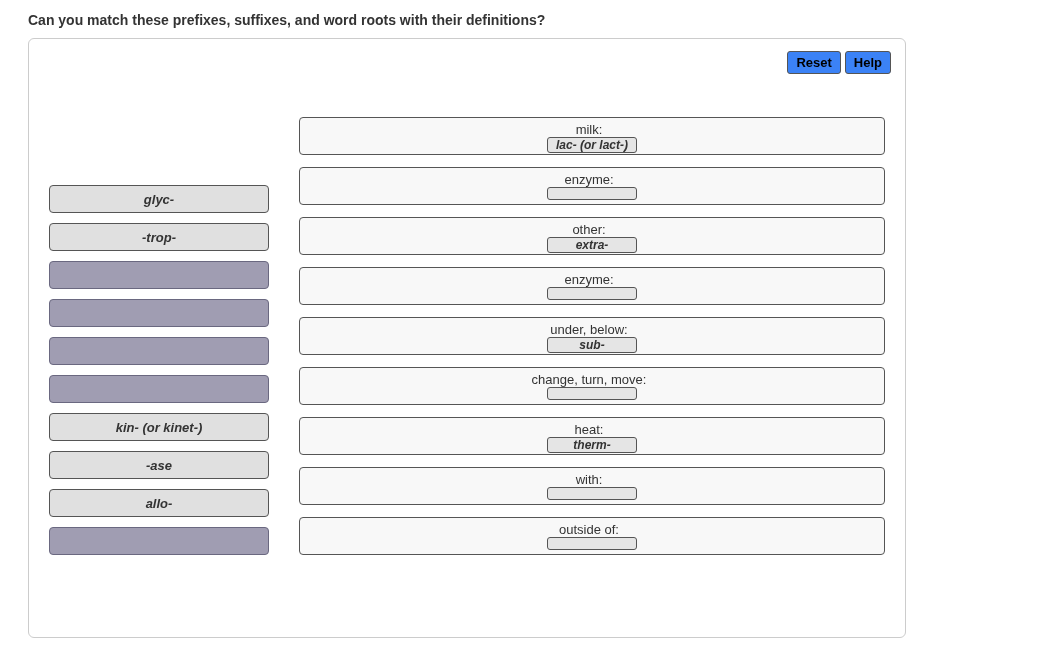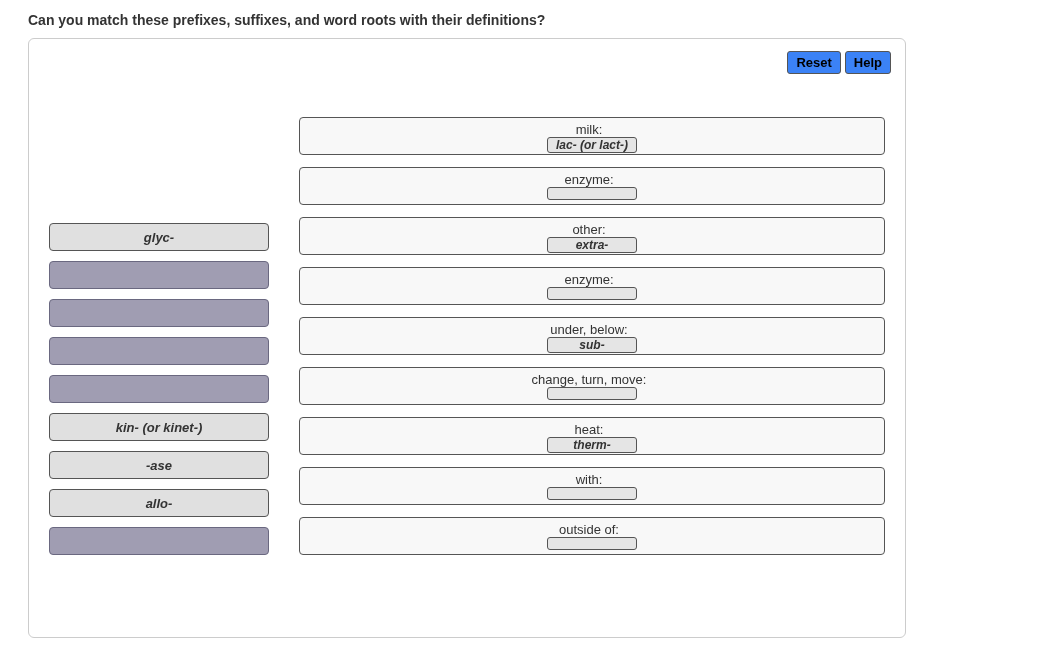--- a/index.html
+++ b/index.html
@@ -143,20 +143,21 @@
   <div class="activity-frame">
 
     <div class="toolbar">
       <button class="tool-btn">Reset</button>
       <button class="tool-btn">Help</button>
     </div>
 
     <div class="content-row">
       <div class="source-column" id="source-column">
           <div class="draggable-item filled">glyc-</div>
+          <div class="draggable-item filled">-trop-</div>
           <div class="draggable-item empty"></div>
           <div class="draggable-item empty"></div>
           <div class="draggable-item empty"></div>
           <div class="draggable-item empty"></div>
           <div class="draggable-item filled">kin- (or kinet-)</div>
           <div class="draggable-item filled">-ase</div>
           <div class="draggable-item filled">allo-</div>
           <div class="draggable-item empty"></div>
         </div>
       <div class="target-column" id="target-column">

